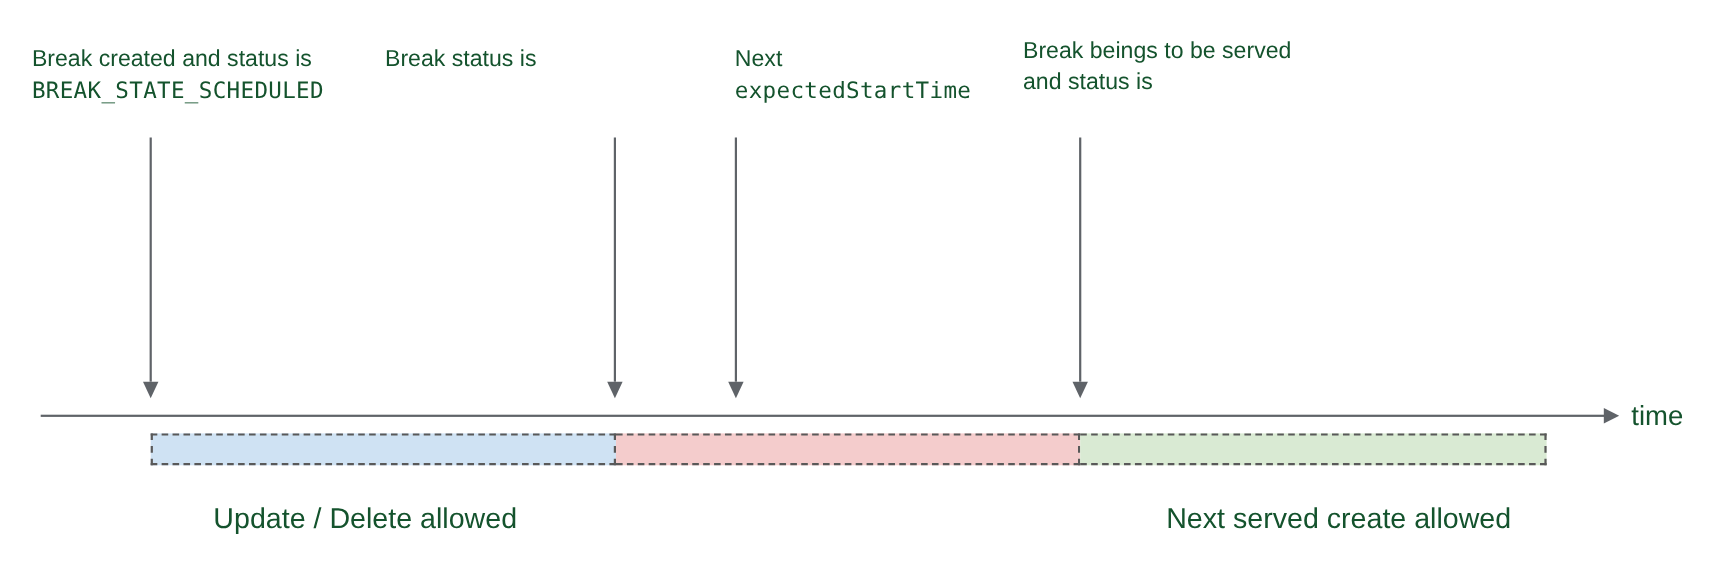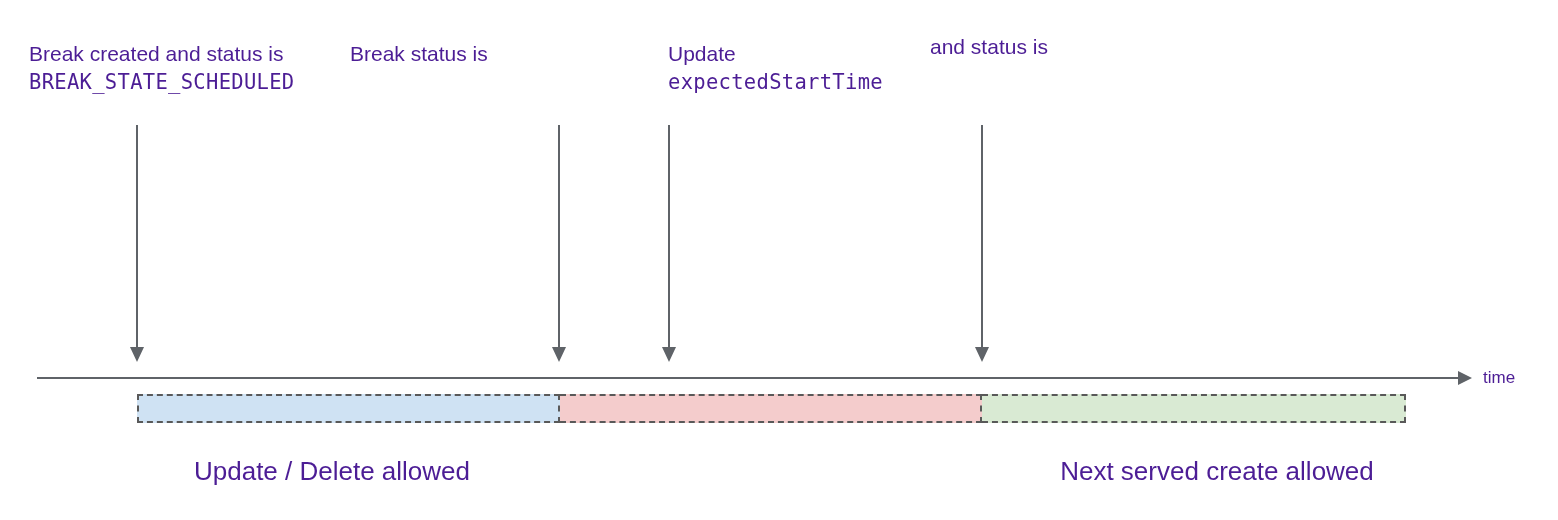--- a/index.html
+++ b/index.html
@@ -3,21 +3,21 @@
 <meta charset="utf-8">
 <style>
   html, body { margin: 0; padding: 0; background: #ffffff; }
   .canvas {
     position: relative;
     width: 1558px;
     height: 520px;
     background: #ffffff;
     overflow: hidden;
     font-family: "Liberation Sans", sans-serif;
-    color: #4c1d95;
+    color: #14532d;
   }
   
   .annotation { position: absolute; }
   .ann-line { font-size: 21px; line-height: 28px; white-space: nowrap; }
   .mono { font-family: "DejaVu Sans Mono", monospace; font-size: 20.5px; letter-spacing: 0.3px; }
   
   .varrow { position: absolute; top: 125px; width: 14px; height: 237px; }
   .varrow .vline {
     position: absolute; left: 6px; top: 0;
     width: 2px; height: 222px; background: #5f6368;
@@ -36,21 +36,21 @@
   }
   .timeline-head {
     position: absolute; left: 1458px; top: 371px;
     width: 0; height: 0;
     border-top: 7px solid transparent;
     border-bottom: 7px solid transparent;
     border-left: 14px solid #5f6368;
   }
   .timeline-label {
     position: absolute; left: 1483px; top: 366px;
-    font-size: 17px; line-height: 24px; text-align: center;
+    font-size: 25px; line-height: 24px; text-align: center;
   }
   
   .bar {
     position: absolute; left: 137px; top: 394px;
     display: flex; height: 29px;
   }
   .segment {
     box-sizing: border-box; height: 29px;
     border: 2px dashed #595959;
   }
@@ -75,25 +75,26 @@
   <div class="annotation" style="left:29px; top:40px;">
     <div class="ann-line">Break created and status is</div>
     <div class="ann-line mono">BREAK_STATE_SCHEDULED</div>
   </div>
 
   <div class="annotation" style="left:350px; top:40px;">
     <div class="ann-line">Break status is</div>
   </div>
 
   <div class="annotation" style="left:668px; top:40px;">
-    <div class="ann-line">Update</div>
+    <div class="ann-line">Next</div>
     <div class="ann-line mono">expectedStartTime</div>
   </div>
 
   <div class="annotation" style="left:930px; top:33px;">
+    <div class="ann-line">Break beings to be served</div>
     <div class="ann-line">and status is</div>
   </div>
 
   <div class="varrow" style="left:130px;">
     <div class="vline"></div>
     <div class="vhead"></div>
   </div>
   <div class="varrow" style="left:552px;">
     <div class="vline"></div>
     <div class="vhead"></div>

